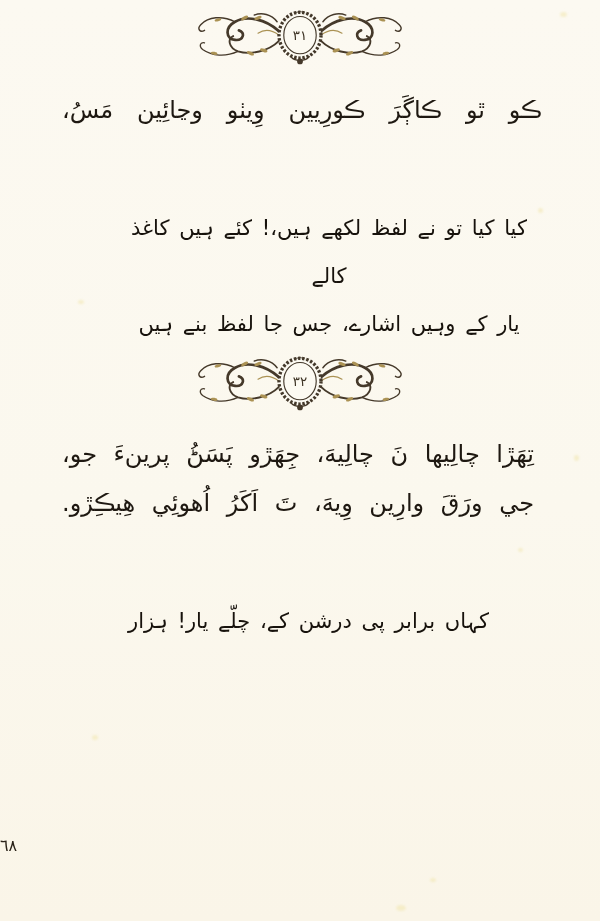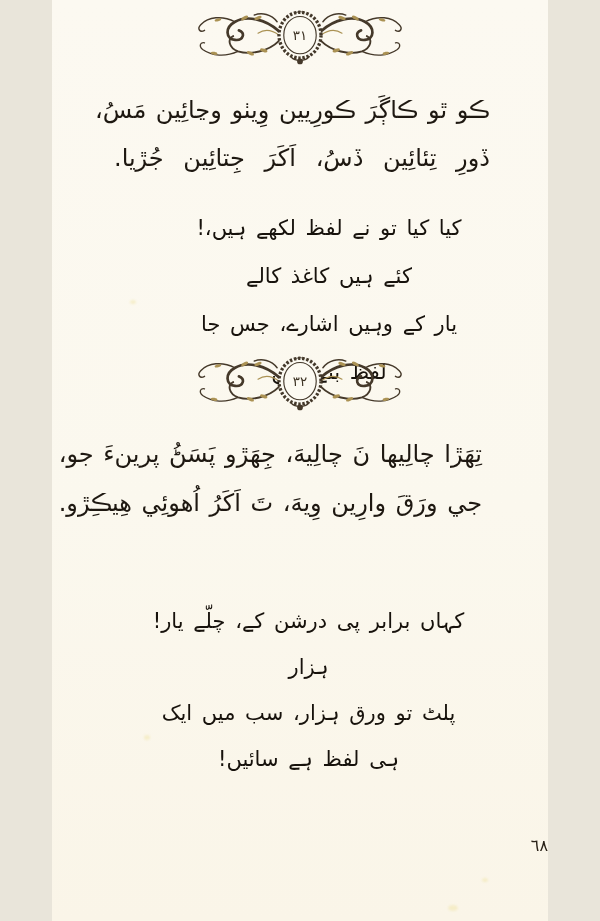--- a/index.html
+++ b/index.html
@@ -2,21 +2,21 @@
 <html lang="ur" dir="rtl"><head>
 <meta charset="utf-8">
 <style>
   html, body {
     margin: 0;
     padding: 0;
     background: #e9e5da;
   }
   .page {
     position: relative;
-    width: 496px;
+    width: 600px;
     height: 921px;
     margin: 0 auto;
     background: linear-gradient(180deg, #fcf9f1 0%, #fbf8ee 55%, #faf5e8 100%);
     overflow: hidden;
     font-family: "DejaVu Sans", sans-serif;
     color: #241d15;
   }
   .speck {
     position: absolute;
     border-radius: 50%;
@@ -58,21 +58,21 @@
   .verse-1 { top: 86px; right: 58px; left: 62px; }
   .trans-1 { top: 204px; right: 70px; left: 128px; line-height: 48px; }
   .orn-1 { top: 10px; }
   .orn-2 { top: 356px; }
   .verse-2 { top: 430px; right: 66px; left: 62px; line-height: 49px; }
   .trans-2 { top: 598px; right: 79px; left: 96px; line-height: 46px; }
   .page-number {
     position: absolute;
     top: 836px;
     left: 0; right: 0;
-    text-align: right;
+    text-align: left;
     font-size: 16px;
     letter-spacing: 1px;
     color: #2a2218;
   }
 </style>
 </head>
 <body>
 
 <div class="page">
 
@@ -106,21 +106,20 @@
     <path d="M104 4 C 107 1, 113 1, 116 4" fill="none" stroke="#45392a" stroke-width="1.3"></path>
     <ellipse cx="110" cy="26" rx="22" ry="24" fill="#fcfaf2" stroke="#43382a" stroke-width="3.5" stroke-dasharray="2.6 1.8"></ellipse>
     <ellipse cx="110" cy="26" rx="17" ry="19.5" fill="none" stroke="#43382a" stroke-width="1.2"></ellipse>
     <path d="M100 48 C 104 54, 116 54, 120 48" fill="none" stroke="#45392a" stroke-width="1.4"></path>
     <circle cx="110" cy="53.5" r="3" fill="#45392a"></circle>
     <text class="orn-num" x="110" y="31.5" text-anchor="middle">٣١</text>
   </svg>
 
   <div class="verse verse-1">
     <span class="vline">ڪو ٿو ڪاڳَرَ ڪورِيين وِيٺو وڃائِين مَسُ،</span>
-    <span class="vline">ڏورِ تِئائِين ڏسُ، اَکَرَ جِتائِين جُڙيا.</span>
   </div>
 
   <div class="translation trans-1">
     <span class="tline">کیا کیا تو نے لفظ لکھے ہیں،! کئے ہیں کاغذ کالے</span>
     <span class="tline">یار کے وہیں اشارے، جس جا لفظ بنے ہیں</span>
   </div>
 
   <svg class="ornament orn-2" width="210" height="56" viewBox="0 0 220 58">
     <g id="fl2" fill="none" stroke="#45392a" stroke-linecap="round">
       <path d="M88 22 C 74 9, 54 5, 42 12 C 31 18, 32 30, 42 31 C 51 32, 53 23, 46 21" stroke-width="2.8"></path>
@@ -147,18 +146,17 @@
     <text class="orn-num" x="110" y="31.5" text-anchor="middle">٣٢</text>
   </svg>
 
   <div class="verse verse-2">
     <span class="vline">تِهَڙا چالِيها نَ چالِيهَ، جِهَڙو پَسَڻُ پرينءَ جو،</span>
     <span class="vline">جي ورَقَ وارِين وِيهَ، تَ اَکَرُ اُهوئِي هِيڪِڙو.</span>
   </div>
 
   <div class="translation trans-2">
     <span class="tline">کہاں برابر پی درشن کے، چلّے یار! ہزار</span>
-    <span class="tline">پلٹ تو ورق ہزار، سب میں ایک ہی لفظ ہے سائیں!</span>
   </div>
 
   <div class="page-number">٦٨</div>
 
 </div>
 
 </body></html>

